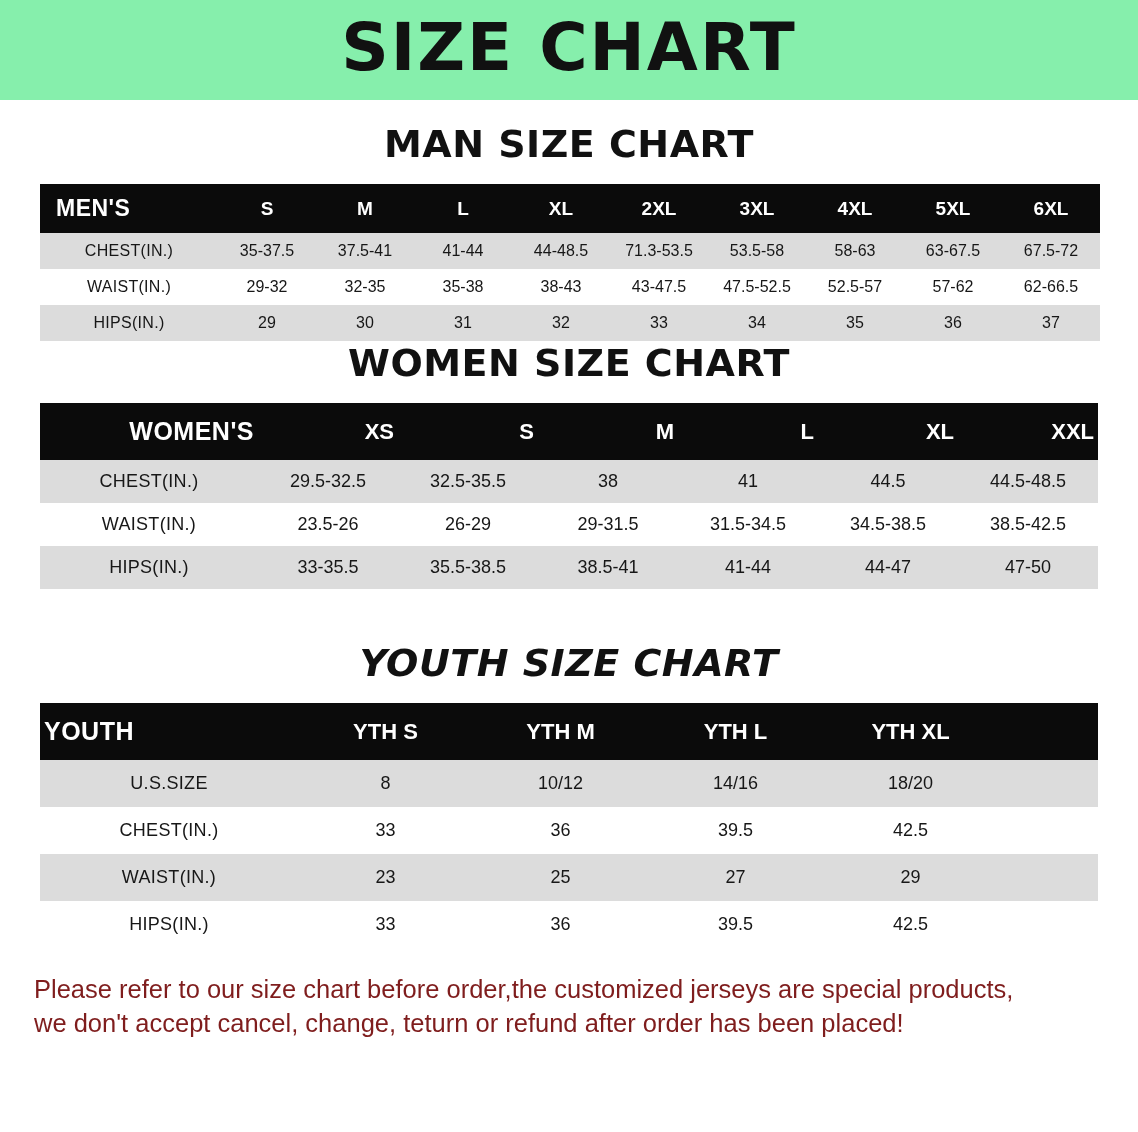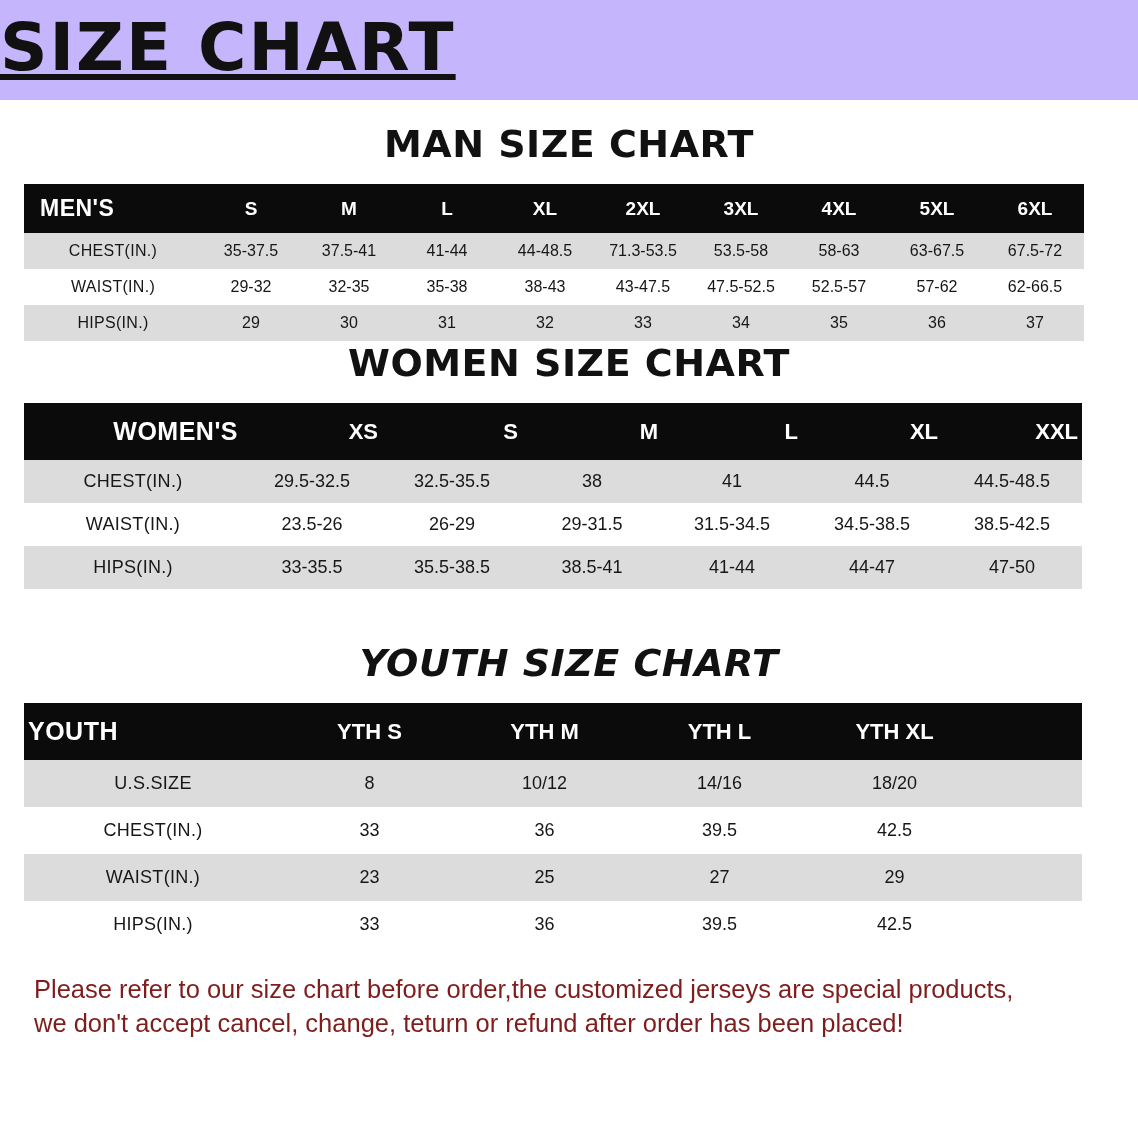--- a/index.html
+++ b/index.html
@@ -17,25 +17,24 @@
   .page {
     position: relative;
     width: 1138px;
     height: 1132px;
     background: #ffffff;
   }
 
   
   .banner {
     height: 100px;
-    background: #c4b5fd;
+    background: #86efac;
     display: flex;
     align-items: center;
-    justify-content: flex-start;
-    text-decoration: underline;
+    justify-content: center;
   }
   .banner-title {
     font-family: "DejaVu Sans", sans-serif;
     font-weight: bold;
     font-size: 66px;
     letter-spacing: 2px;
     color: #111111;
     line-height: 1;
     margin-top: -4px;
   }
@@ -48,21 +47,21 @@
     font-size: 38px;
     letter-spacing: 0.5px;
     color: #111111;
   }
   .heading-man   { margin-top: 22px; }
   .heading-women { }
   .heading-youth { margin-top: 52px; font-style: italic; }
 
   
   .table-wrap {
-    margin: 0 24px;
+    margin: 0 40px;
   }
   .sz-table {
     width: 1058px;
     border-collapse: collapse;
     table-layout: fixed;
   }
   .sz-table th {
     background: #0B0B0B;
     color: #ffffff;
     font-weight: bold;

